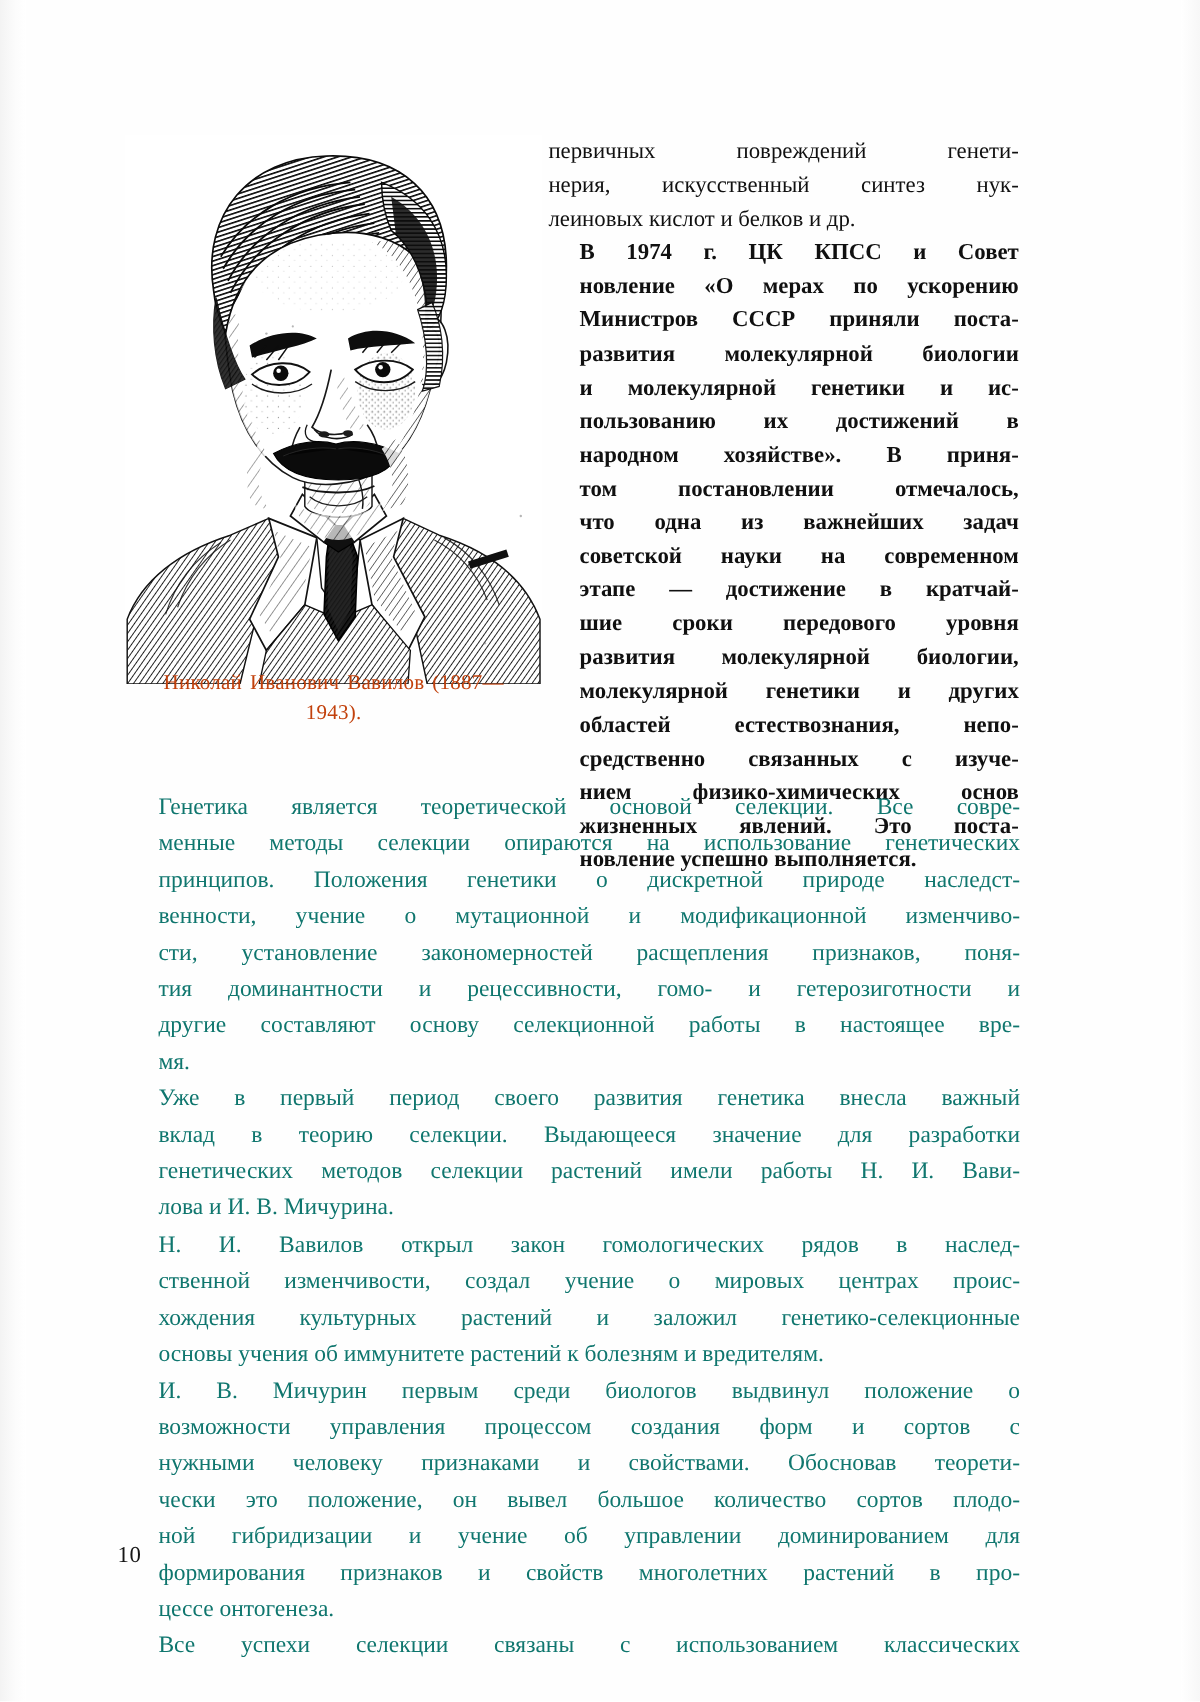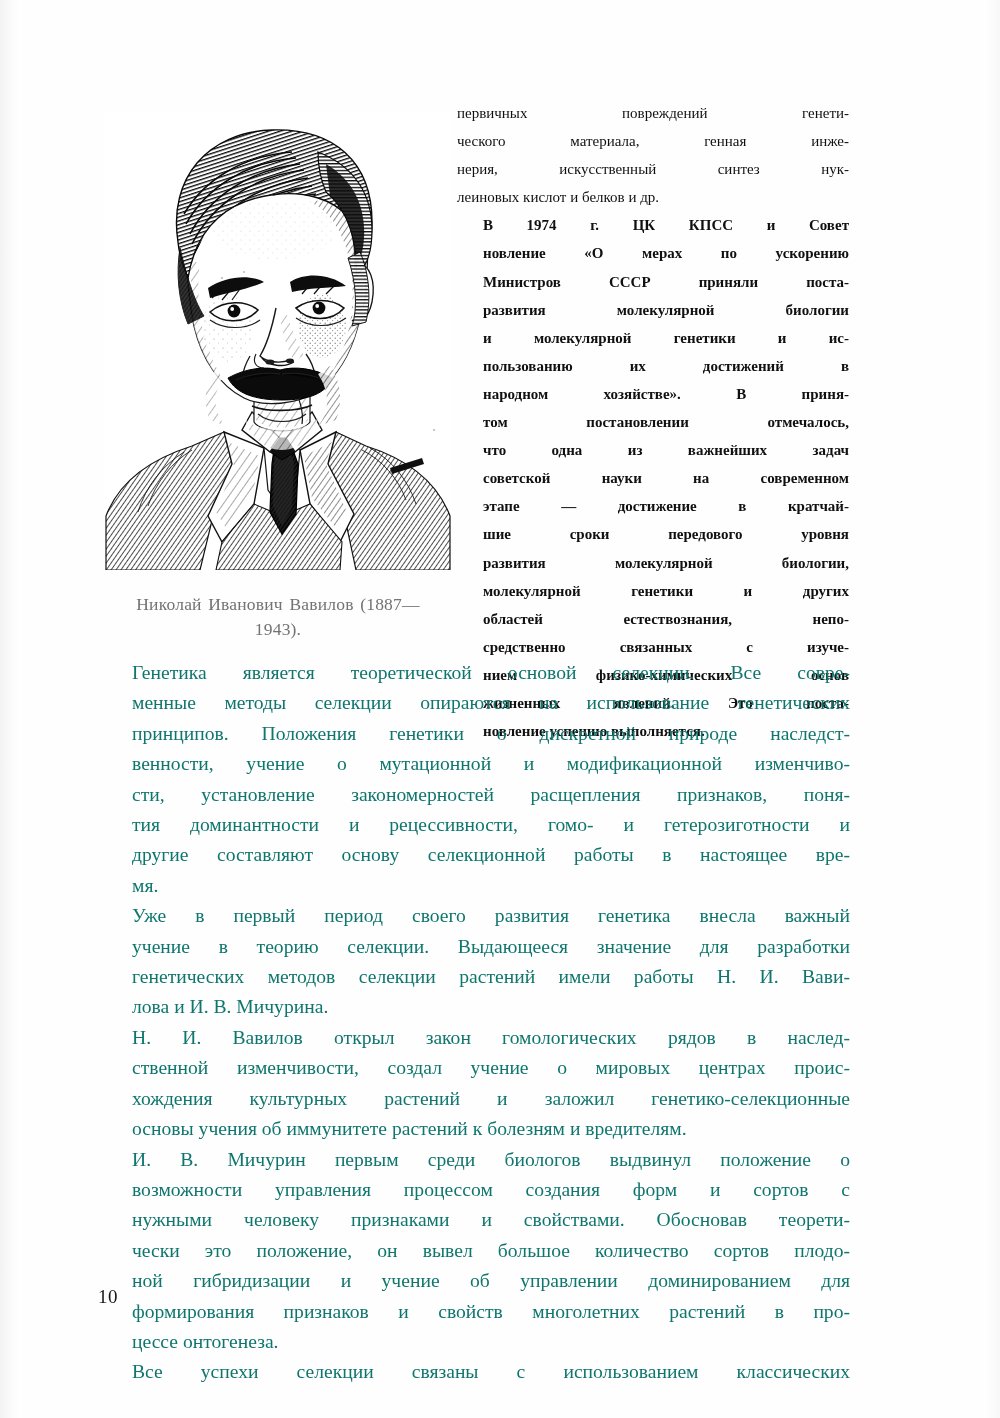--- a/index.html
+++ b/index.html
@@ -46,37 +46,37 @@
     left: 104px;
     top: 112px;
     width: 348px;
     height: 458px;
   }
   #figure svg { display: block; width: 100%; height: 100%; }
 
   #figure-caption {
     position: absolute;
     left: 96px;
-    top: 592px;
+    top: 556px;
     width: 364px;
     text-align: center;
     font-size: 17.5px;
     line-height: 25px;
     letter-spacing: 0.2px;
     word-spacing: 2px;
-    color: #737373;
+    color: #c2410c;
   }
 
   
   #col-right {
     position: absolute;
     left: 457px;
-    top: 99px;
+    top: 113px;
     width: 392px;
-    font-size: 15px;
+    font-size: 19px;
     line-height: 28.1px;
     text-align: justify;
     color: #101010;
   }
   #col-right p { margin: 0; }
   #col-right p.indent { text-indent: 26px; font-weight: bold; }
 
   
   #body-text {
     position: absolute;
@@ -335,21 +335,20 @@
 
   <div id="figure-caption">
     <span>Николай Иванович Вавилов (1887—</span><br>
     <span>1943).</span>
   </div>
 
   <div id="col-right">
 
     <p>
       <span class="jline">первичных повреждений генети-</span>
-      <span class="jline">ческого материала, генная инже-</span>
       <span class="jline">нерия, искусственный синтез нук-</span>
       <span class="jline last">леиновых кислот и белков и др.</span>
     </p>
 
     <p class="indent">
       <span class="jline" style="text-indent:26px">В 1974 г. ЦК КПСС и Совет</span>
       <span class="jline">новление «О мерах по ускорению</span>
       <span class="jline">Министров СССР приняли поста-</span>
       <span class="jline">развития молекулярной биологии</span>
       <span class="jline">и молекулярной генетики и ис-</span>
@@ -378,21 +377,21 @@
       <span class="jline">принципов. Положения генетики о дискретной природе наследст-</span>
       <span class="jline">венности, учение о мутационной и модификационной изменчиво-</span>
       <span class="jline">сти, установление закономерностей расщепления признаков, поня-</span>
       <span class="jline">тия доминантности и рецессивности, гомо- и гетерозиготности и</span>
       <span class="jline">другие составляют основу селекционной работы в настоящее вре-</span>
       <span class="jline last">мя.</span>
     </p>
 
     <p>
       <span class="jline" style="text-indent:34px">Уже в первый период своего развития генетика внесла важный</span>
-      <span class="jline">учение в теорию селекции. Выдающееся значение для разработки</span>
+      <span class="jline">вклад в теорию селекции. Выдающееся значение для разработки</span>
       <span class="jline">генетических методов селекции растений имели работы Н. И. Вави-</span>
       <span class="jline last">лова и И. В. Мичурина.</span>
     </p>
 
     <p>
       <span class="jline" style="text-indent:34px">Н. И. Вавилов открыл закон гомологических рядов в наслед-</span>
       <span class="jline">ственной изменчивости, создал учение о мировых центрах проис-</span>
       <span class="jline">хождения культурных растений и заложил генетико-селекционные</span>
       <span class="jline last">основы учения об иммунитете растений к болезням и вредителям.</span>
     </p>

